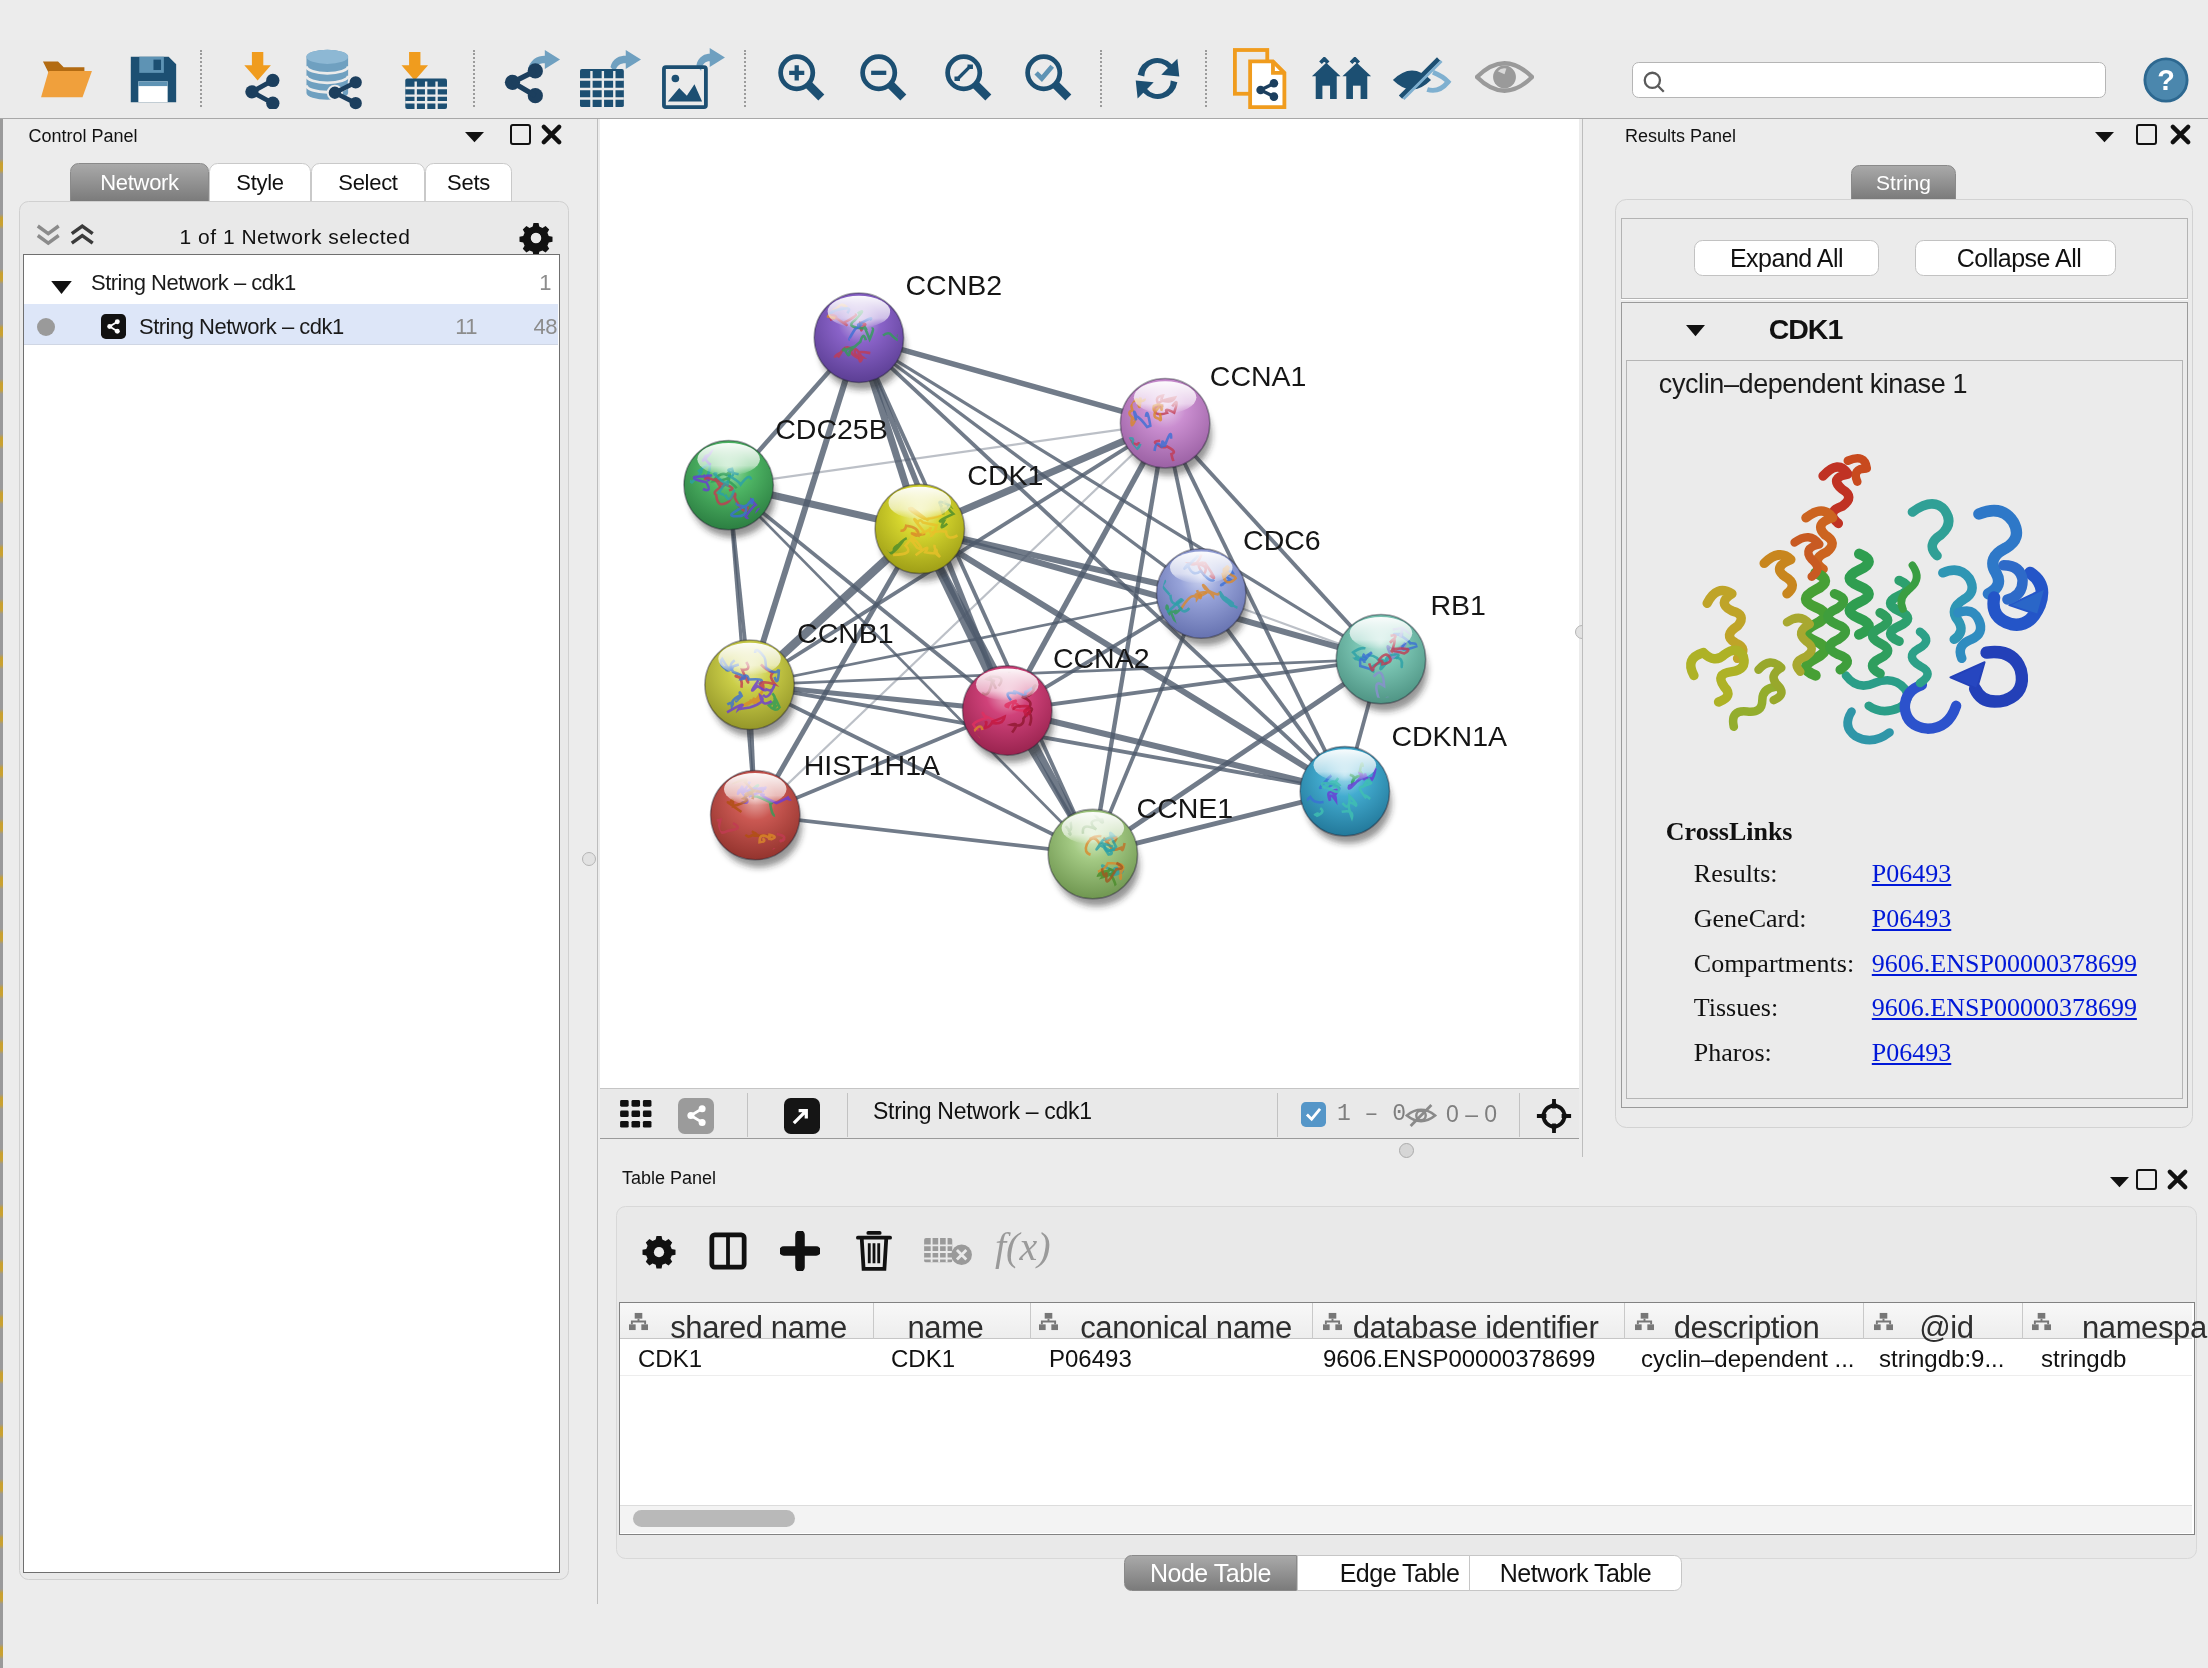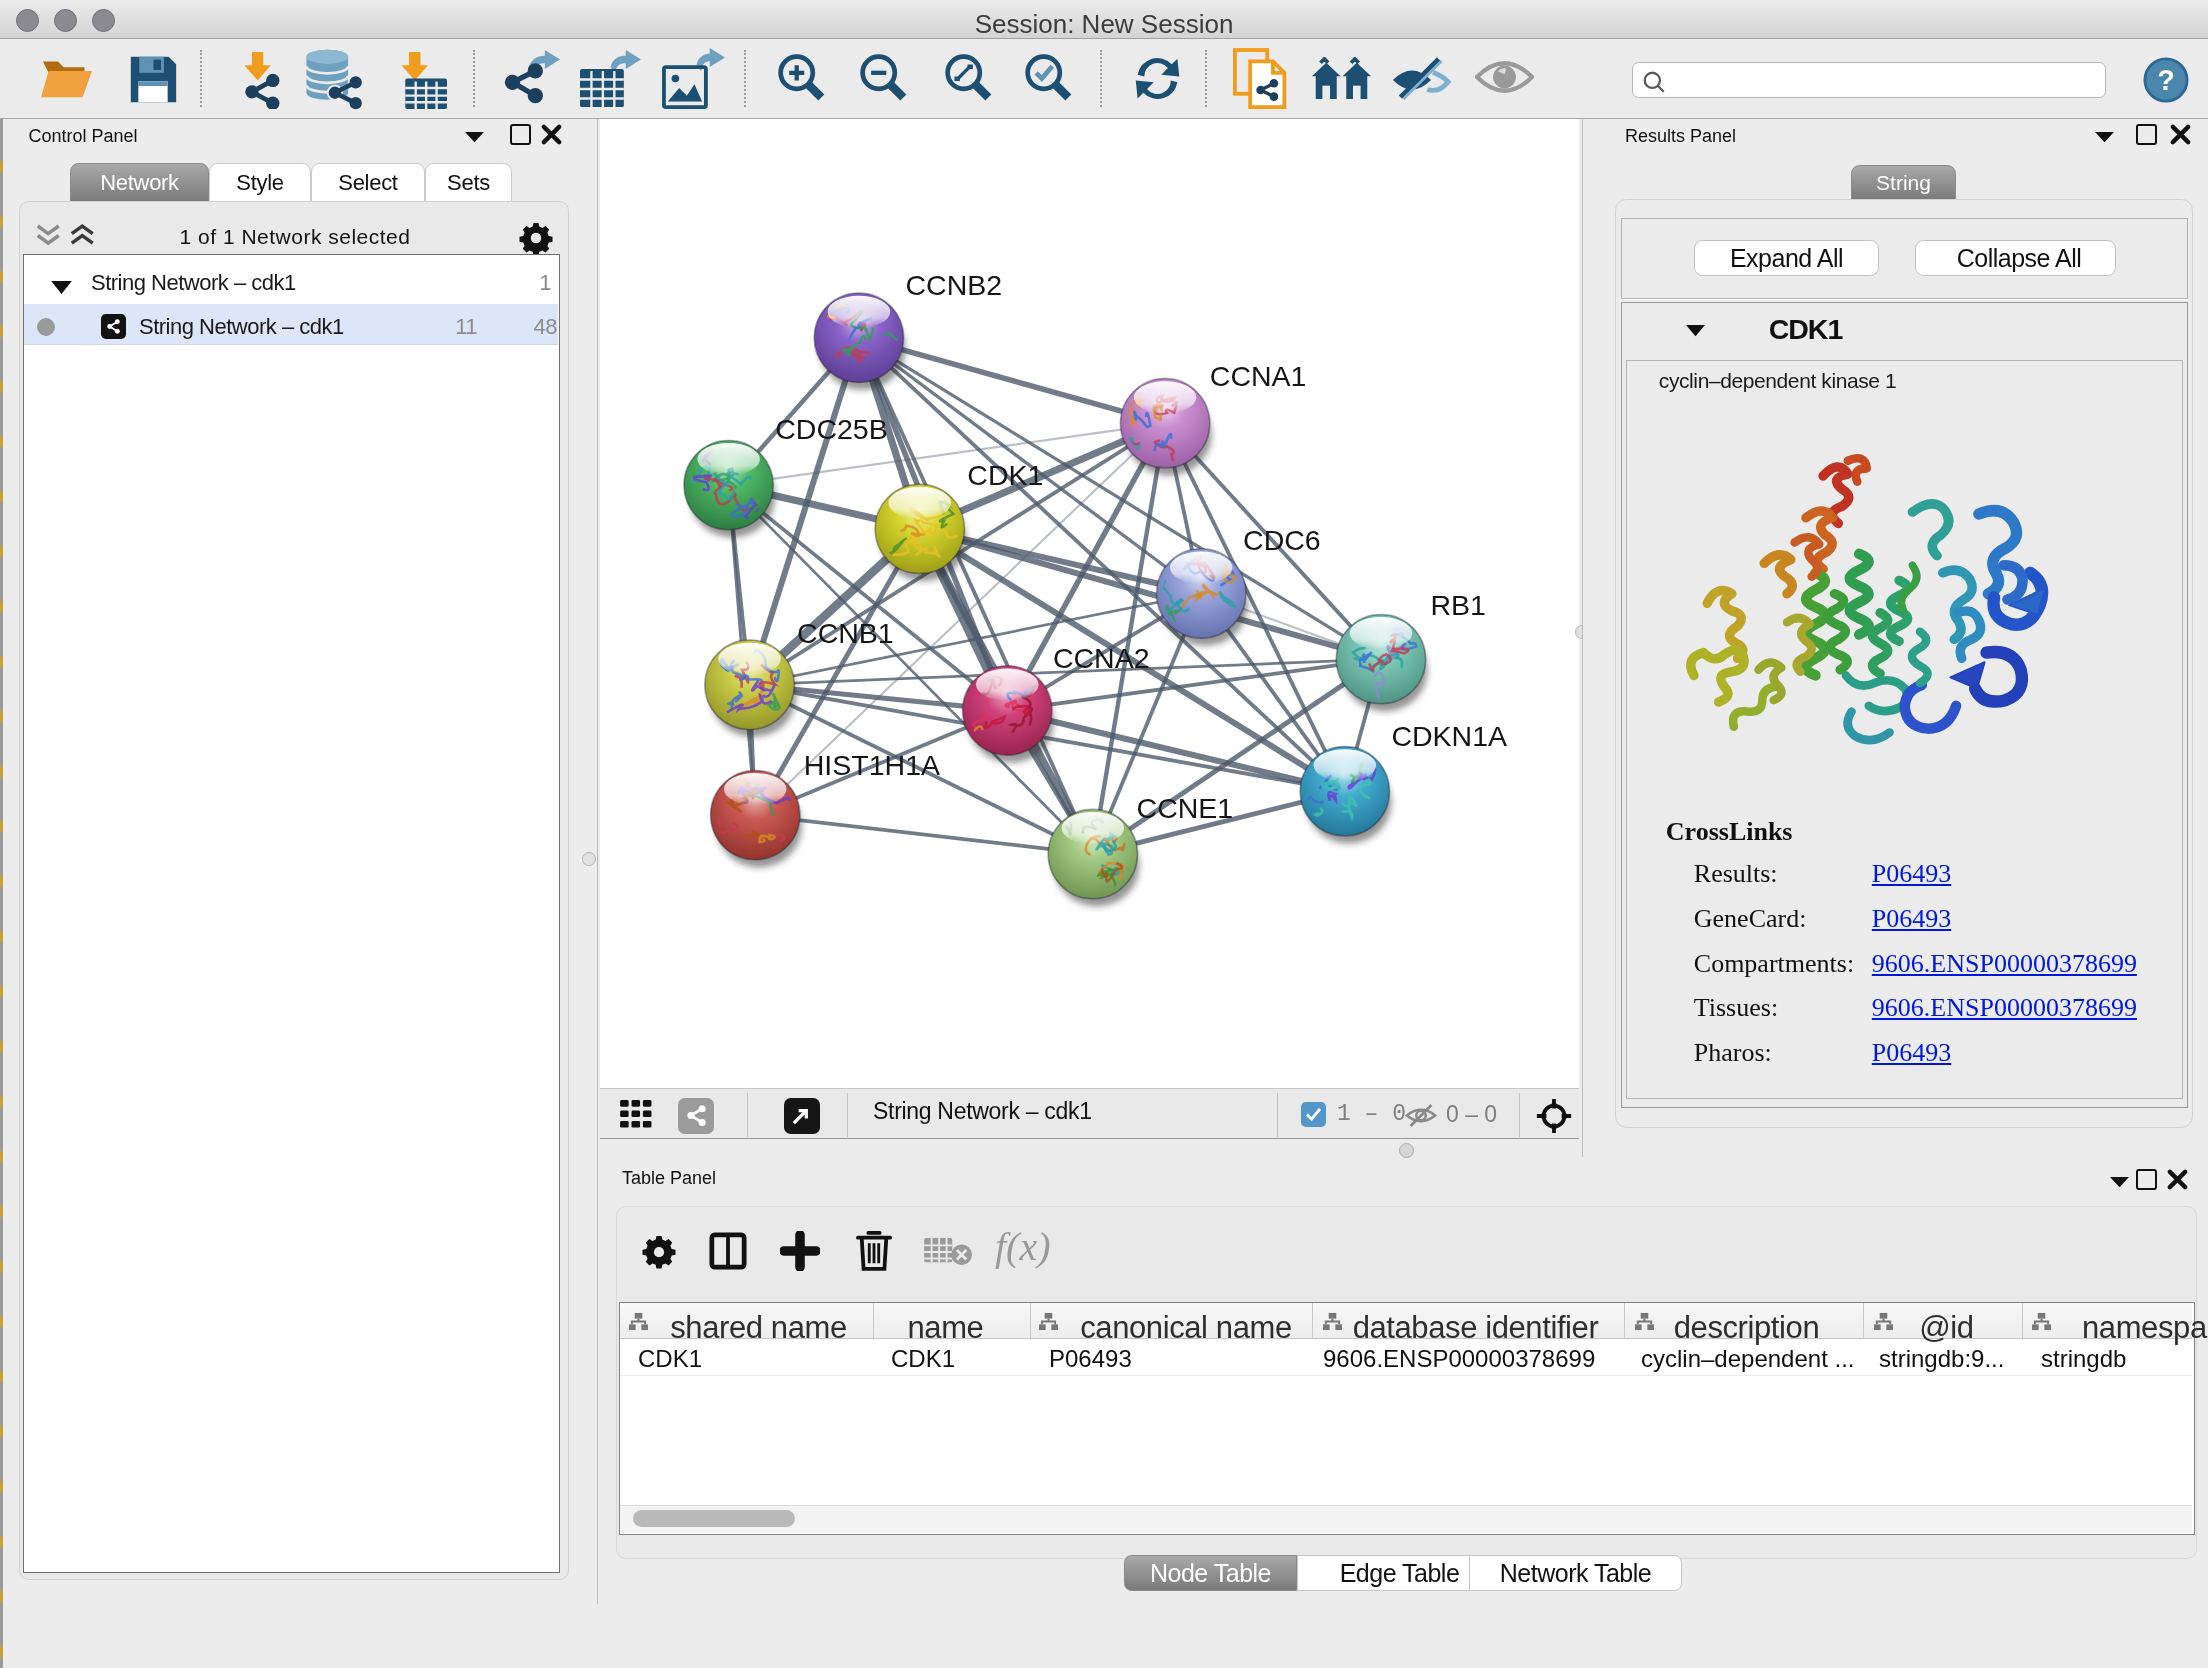--- a/index.html
+++ b/index.html
@@ -57,26 +57,20 @@
 
 
 #statusbar { left:0; top:1603px; width:2208px; height:66px; background:#ececec; border-top:1px solid #cbcbcb; }
 .sbtn { top:12.4px; height:40px; background:linear-gradient(#fdfdfd,#f0f0f0); border:1px solid #b4b4b4; border-radius:3.8px; }
 </style>
 </head>
 <body>
 <div id="page">
   <div class="abs" style="left:0;top:119px;width:2.9px;height:1549px;background:repeating-linear-gradient(180deg,#9a9a9a 0px,#9a9a9c 40px,#c8a030 44px,#caa232 51px,#9a9a9a 55px);z-index:5;"></div>
 
-  <div id="titlebar" class="abs">
-    <div class="tl abs" style="left:16px;"></div>
-    <div class="tl abs" style="left:54px;"></div>
-    <div class="tl abs" style="left:92px;"></div>
-    <div id="wtitle" class="abs">Session: New Session</div>
-  </div>
 
   <div id="toolbar" class="abs">
     <div id="tbicons" class="abs" style="left:0;top:0;width:2208px;height:75px;">
 
       <svg class="abs" style="left:39px;top:14.3px;" width="55" height="49" viewBox="0 0 58 52">
           <path d="M4 8 L20 8 L26 14 L48 14 L48 20 L10 20 Z" fill="#b36b12"></path>
           <path d="M2 46 L10 18 L56 18 L46 46 Z" fill="#f0a03c"></path>
         </svg>
 
       <svg class="abs" style="left:127px;top:13.3px;" width="52" height="52" viewBox="0 0 55 55">
@@ -687,21 +681,21 @@
     <div id="expbox" class="abs">
       <div class="rbtn abs" style="left:72px;width:185px;">Expand All</div>
       <div class="rbtn abs" style="left:293px;width:201px;padding-left:7px;">Collapse All</div>
     </div>
     <div id="mainbox" class="abs">
       <svg class="abs" style="left:63px;top:21px;" width="21" height="13.3" viewBox="0 0 22 14">
           <path d="M1 1 L21 1 L11 13 Z" fill="#111"></path>
         </svg>
       <div class="abs" style="left:0;top:9.5px;width:367px;text-align:center;font-size:28.5px;font-weight:bold;letter-spacing:-1px;color:#111;">CDK1</div>
       <div id="innerbox" class="abs">
-        <div class="abs" style="left:32px;top:7.6px;font-size:21px;letter-spacing:-0.4px;color:#1a1a1a;">cyclin–dependent kinase 1</div>
+        <div class="abs" style="left:32px;top:7.6px;font-size:27px;letter-spacing:-0.4px;color:#1a1a1a;">cyclin–dependent kinase 1</div>
         <svg id="ribbon" class="abs" style="left:46px;top:90px;" width="380" height="314" viewBox="0 0 400 330">
           <g fill="none" stroke-linecap="round" stroke-linejoin="round">
 
             <path d="M158 26 q 16 -18 26 -2 q -20 4 -6 16 q 14 8 0 18 q -18 6 -4 18" stroke="#c03224" stroke-width="10"></path>
             <path d="M184 10 q 18 -8 20 8 q -16 0 -10 14" stroke="#c84a1e" stroke-width="9"></path>
             <path d="M140 70 q 18 -14 28 0 q -20 6 -8 18 q 14 8 2 18 q -18 8 -4 18" stroke="#cc6420" stroke-width="10"></path>
             <path d="M96 118 q 16 -16 28 -4 q -20 8 -6 18 q 14 8 2 18" stroke="#c8861e" stroke-width="10"></path>
 
             <path d="M36 160 q 10 -20 26 -10 q -16 10 0 18 q 16 4 6 16 q -16 10 -2 18 q 14 6 2 16" stroke="#bfa428" stroke-width="10"></path>
             <path d="M22 236 q -10 -18 10 -24 q 12 12 22 2 q 14 -10 20 2 q 4 14 -12 16 q -18 2 -8 16 q 10 10 -6 16" stroke="#aeb226" stroke-width="10"></path>

